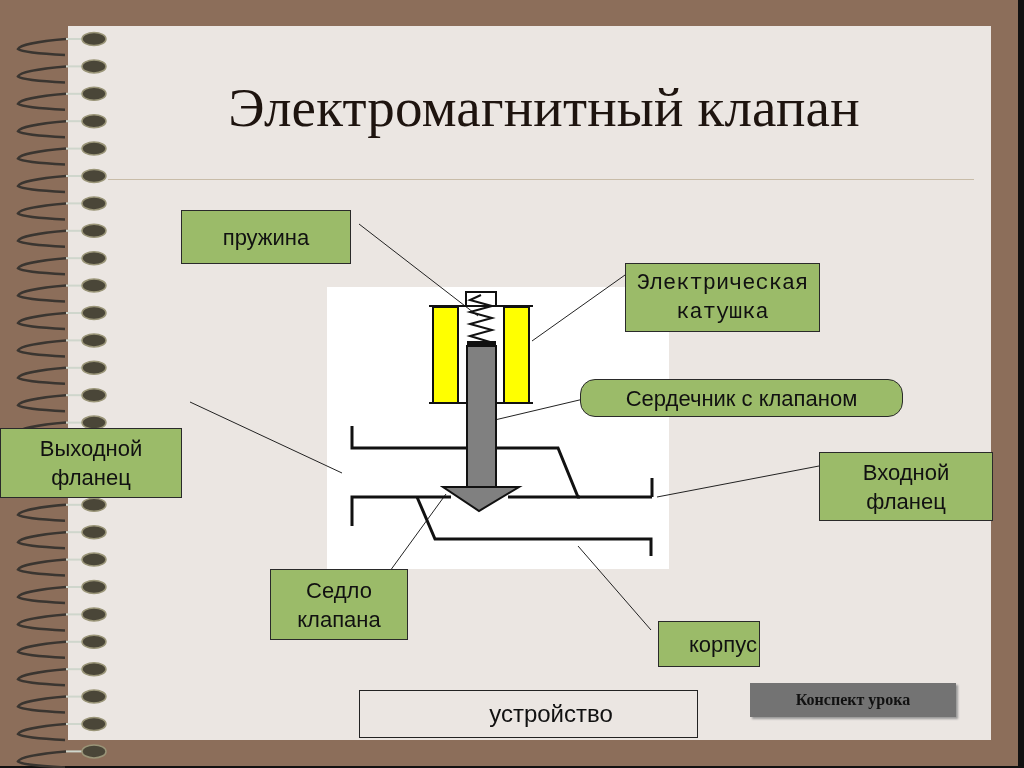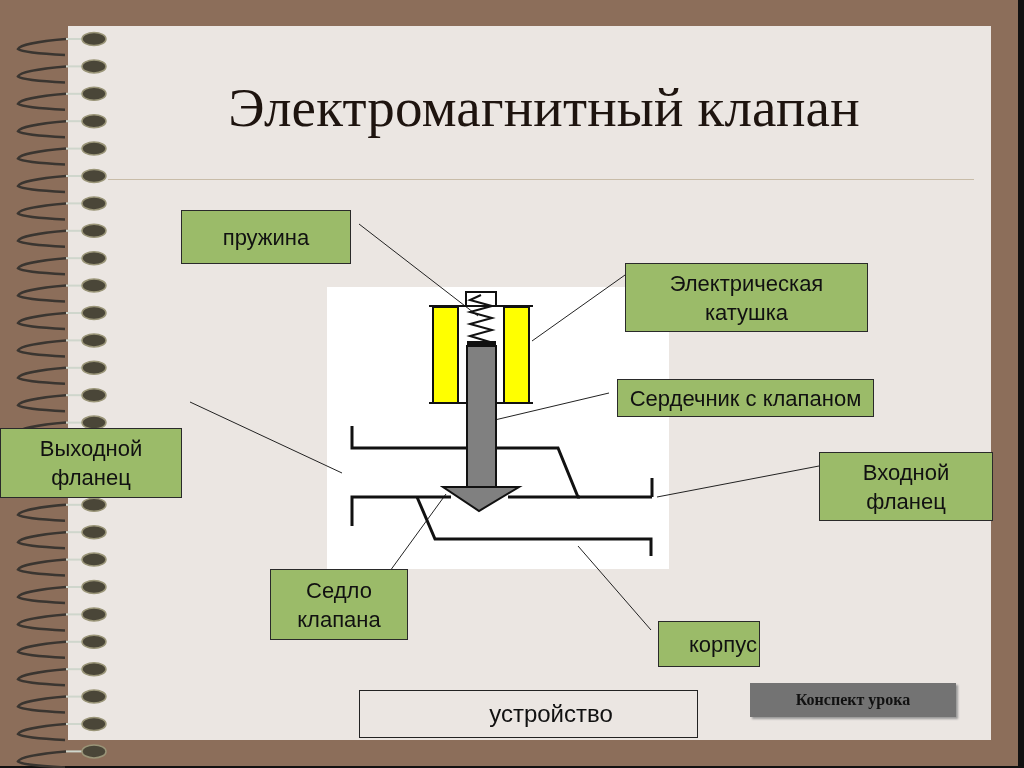--- a/index.html
+++ b/index.html
@@ -196,21 +196,21 @@
     <polyline points="352,426 352,448 466,448"></polyline>
     <polyline points="497,448 558,448 578,497 652,497"></polyline>
     <line x1="652" y1="478" x2="652" y2="497"></line>
     <polyline points="352,526 352,497 451,497"></polyline>
     <line x1="508" y1="497" x2="580" y2="497"></line>
     <polyline points="417,497 435,539 651,539 651,556"></polyline>
   </g>
 </svg>
 
 <div class="label" style="left:181px;top:210px;width:170px;height:54px;align-items:flex-start;padding-top:12px;">пружина</div>
-<div class="label" style="left:625px;top:263px;width:243px;height:69px;">Электрическая<br>катушка</div>
-<div class="label" style="left:617px;top:379px;width:257px;height:38px;">Сердечник с клапаном</div>
+<div class="label" style="left:625px;top:263px;width:195px;height:69px;font-family:Liberation Mono, monospace;">Электрическая<br>катушка</div>
+<div class="label" style="left:580px;top:379px;width:323px;height:38px;border-radius:15px;">Сердечник с клапаном</div>
 <div class="label" style="left:0px;top:387px;width:182px;height:70px;margin-top:41px;">Выходной<br>фланец</div>
 <div class="label" style="left:819px;top:452px;width:174px;height:69px;">Входной<br>фланец</div>
 <div class="label" style="left:222px;top:569px;width:138px;height:71px;margin-left:48px;">Седло<br>клапана</div>
 <div class="label" style="left:658px;top:621px;width:102px;height:46px;padding-left:28px;">корпус</div>
 
 <div class="outline-box">устройство</div>
 <div class="konspekt">Конспект урока</div>
 
 </body></html>

